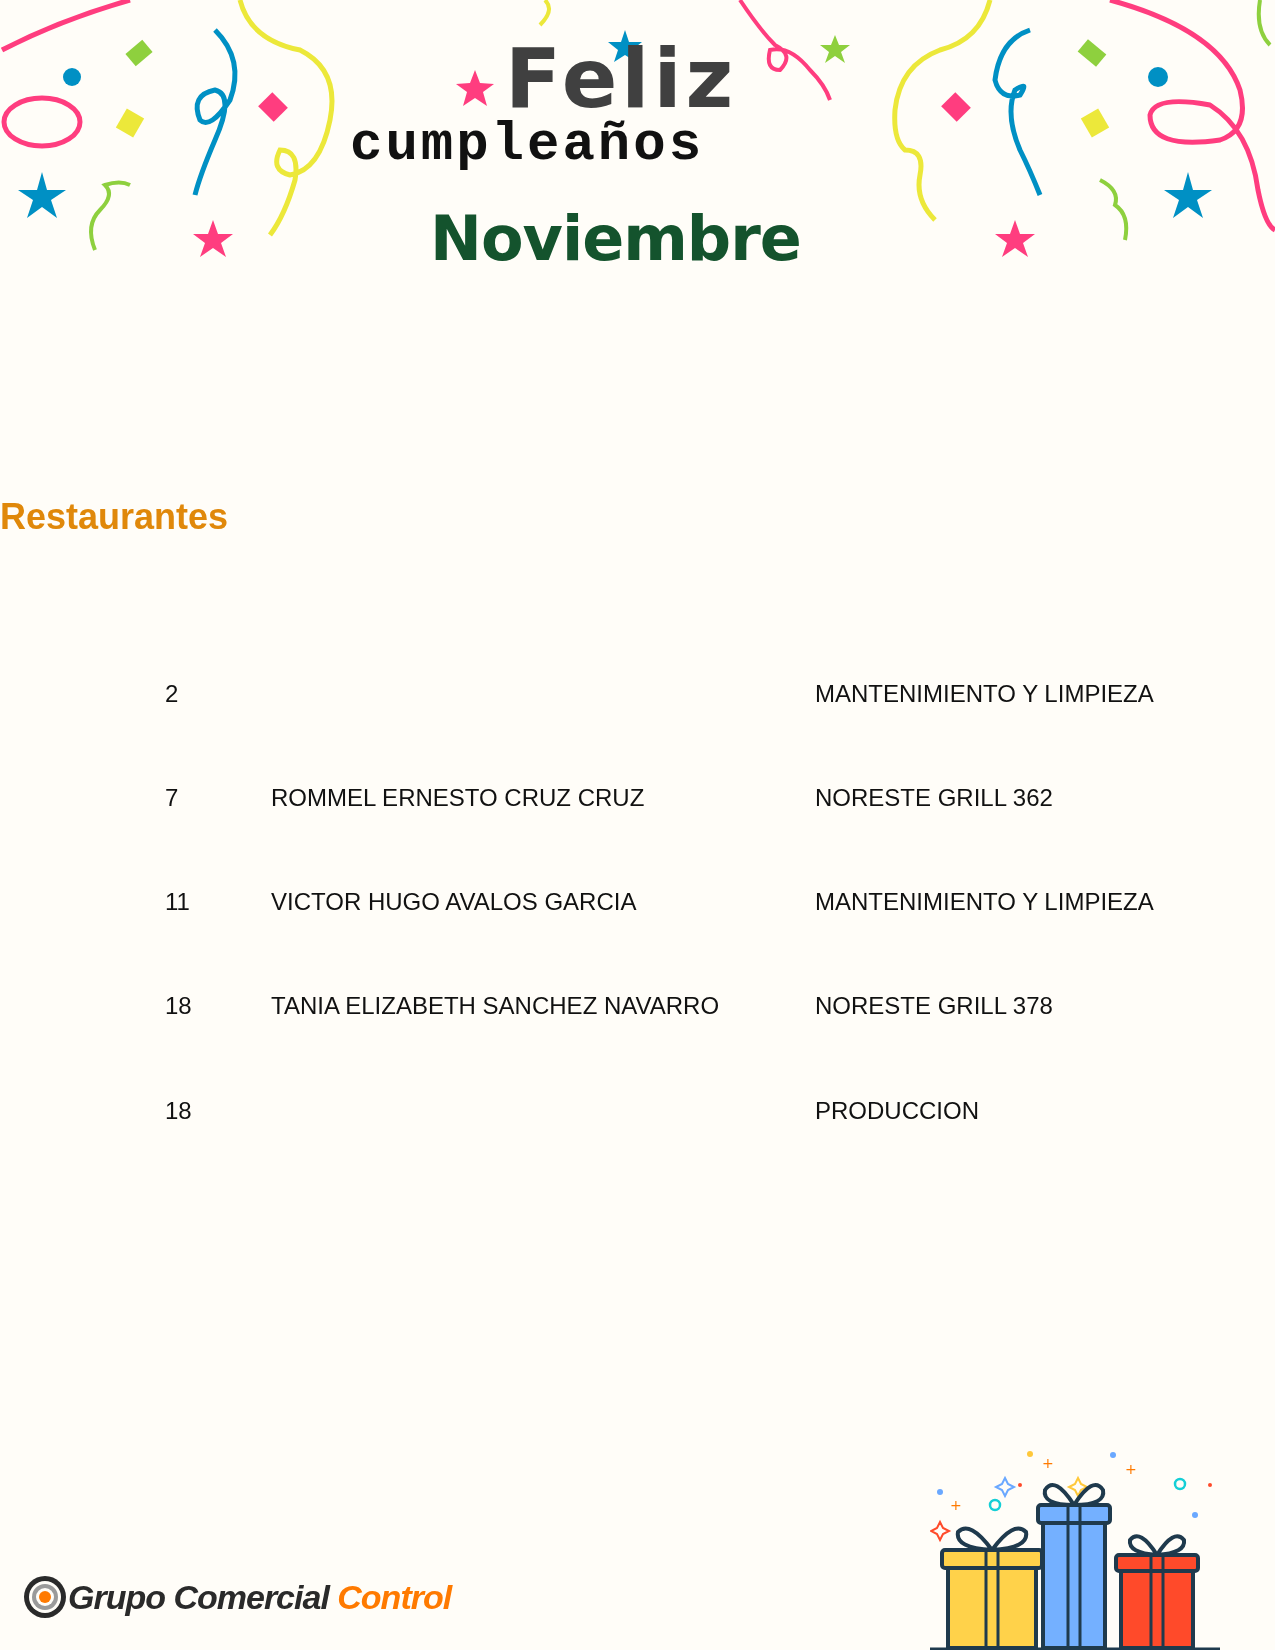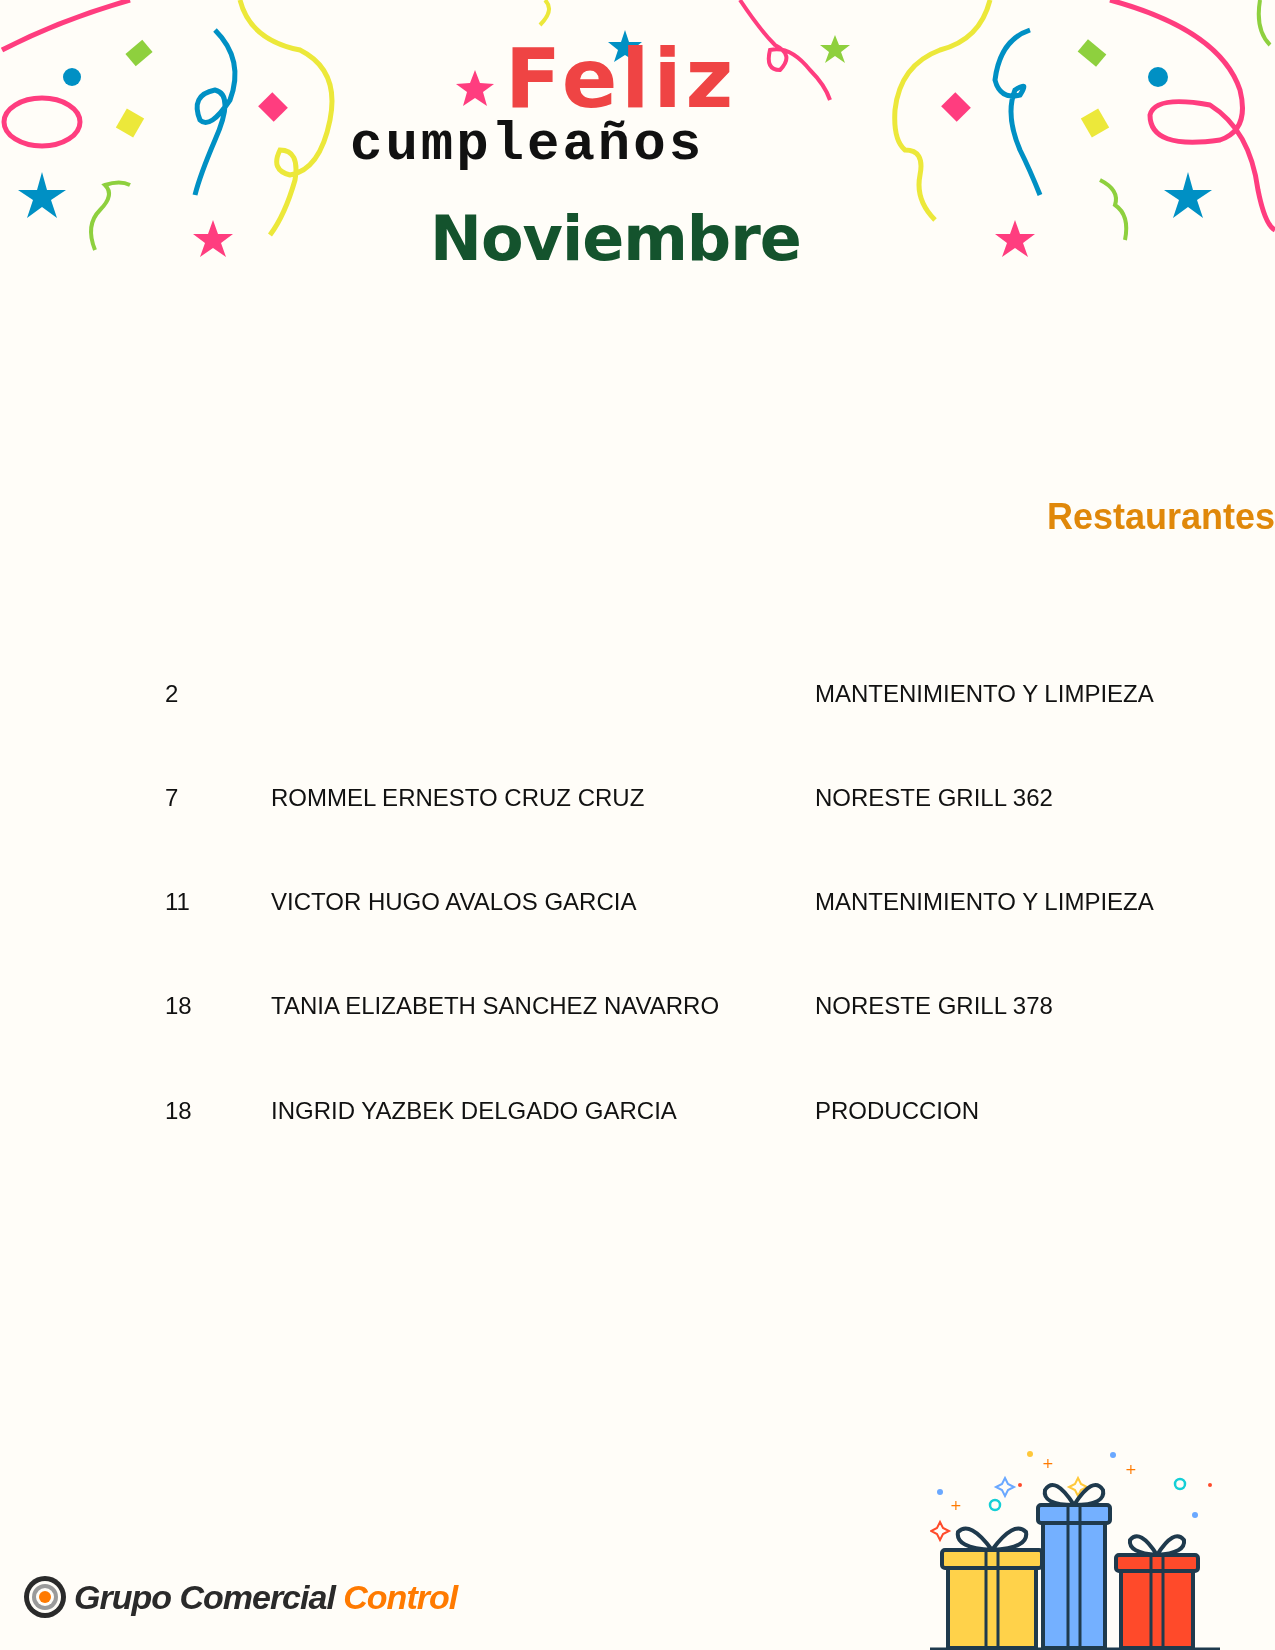--- a/index.html
+++ b/index.html
@@ -8,47 +8,47 @@
       background: #fffdf8;
       position: relative;
       overflow: hidden;
       font-family: "Liberation Sans", sans-serif;
     }
     .confetti { position: absolute; left: 0; top: 0; width: 1275px; height: 270px; }
     .title-block { position: absolute; left: 0; top: 0; width: 1275px; height: 280px; }
     .feliz {
       position: absolute; left: 505px; top: 38px;
       font-family: "DejaVu Sans", sans-serif; font-weight: bold;
-      font-size: 82px; letter-spacing: 4px; color: #ef4444; line-height: 1;
+      font-size: 82px; letter-spacing: 4px; color: #404040; line-height: 1;
     }
     .cumple {
       position: absolute; left: 350px; top: 118px;
       font-family: Liberation Mono, monospace; font-weight: bold;
       font-size: 54px; letter-spacing: 3px; color: #111; line-height: 1;
     }
     .month {
       position: absolute; left: 430px; top: 208px;
       font-family: "DejaVu Sans", sans-serif; font-weight: bold;
       font-size: 62px; color: #14532d; line-height: 1; letter-spacing: -1px;
     }
     .section-title {
       position: absolute; left: 0; width: 1275px; top: 496px;
-      text-align: right; font-size: 36px; font-weight: bold; color: #e0880a;
+      text-align: left; font-size: 36px; font-weight: bold; color: #e0880a;
     }
     .row {
       position: absolute; left: 0; width: 1275px; height: 30px;
       font-size: 24px; color: #111;
     }
     .row .day { position: absolute; left: 165px; }
     .row .name { position: absolute; left: 271px; }
     .row .dept { position: absolute; left: 815px; }
     .logo { position: absolute; left: 22px; top: 1572px; height: 50px; display: flex; align-items: center; }
     .logo-text {
       font-family: "Liberation Sans", sans-serif; font-weight: bold; font-style: italic;
-      font-size: 34px; letter-spacing: -1px; margin-left: 6px;
+      font-size: 34px; letter-spacing: -1px; 
     }
     .logo-text .dark { color: #2a2a2a; }
     .logo-text .orange { color: #ff7a00; }
     .gifts { position: absolute; left: 930px; top: 1450px; width: 345px; height: 200px; }
   </style>
 </head>
 <body>
 
 <svg class="confetti" viewBox="0 0 1275 270">
 
@@ -105,21 +105,20 @@
     <span class="name">VICTOR HUGO AVALOS GARCIA</span>
     <span class="dept">MANTENIMIENTO Y LIMPIEZA</span>
   </div>
   <div class="row" style="top:992px">
     <span class="day">18</span>
     <span class="name">TANIA ELIZABETH SANCHEZ NAVARRO</span>
     <span class="dept">NORESTE GRILL 378</span>
   </div>
   <div class="row" style="top:1097px">
     <span class="day">18</span>
-    <span class="name">INGRID YAZBEK DELGADO GARCIA</span>
     <span class="dept">PRODUCCION</span>
   </div>
 </div>
 
 <div class="logo">
   <svg width="46" height="46" viewBox="0 0 46 46">
     <circle cx="23" cy="23" r="21" fill="#2a2a2a"></circle>
     <circle cx="23" cy="23" r="16" fill="#fffdf8"></circle>
     <circle cx="23" cy="23" r="13" fill="#9a9a9a"></circle>
     <circle cx="23" cy="23" r="9" fill="#fffdf8"></circle>

